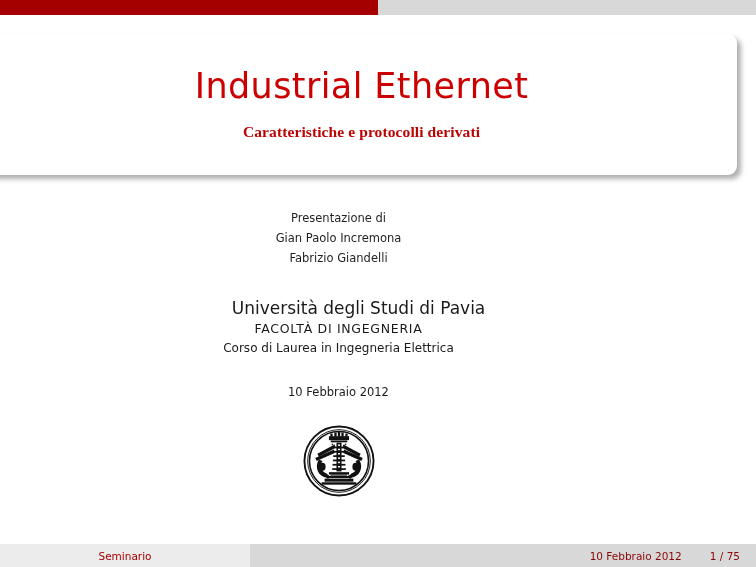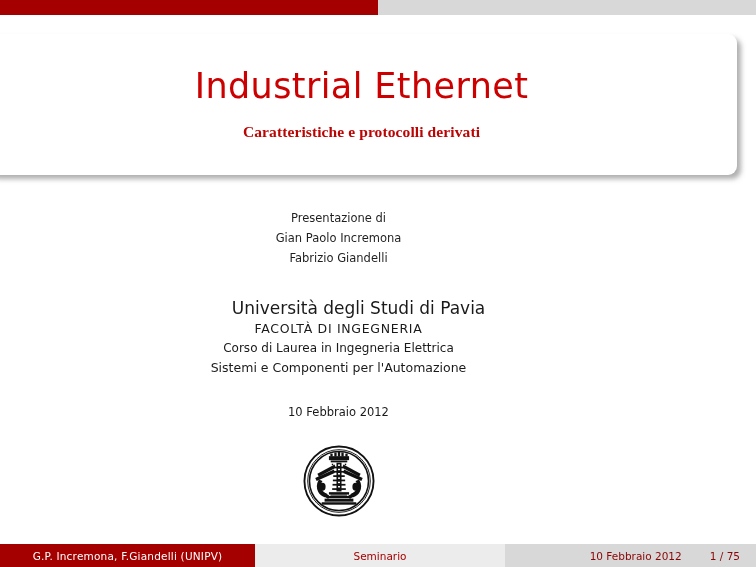--- a/index.html
+++ b/index.html
@@ -188,21 +188,20 @@
   <div>
     <div class="author-line">Presentazione di</div>
     <div class="author-line">Gian Paolo Incremona</div>
     <div class="author-line">Fabrizio Giandelli</div>
   </div>
 
   <div id="institute-block">
     <div id="inst-univ">Università degli Studi di Pavia</div>
     <div id="inst-faculty">FACOLTÀ DI INGEGNERIA</div>
     <div id="inst-course">Corso di Laurea in Ingegneria Elettrica</div>
-    <div id="inst-dept">Sistemi e Componenti per l'Automazione</div>
   </div>
 
   <div id="date-line">10 Febbraio 2012</div>
 
   <div id="logo-wrap">
     <svg id="seal" viewBox="0 0 100 100">
 
       <circle cx="50" cy="50" r="48" fill="#ffffff" stroke="#111111" stroke-width="2.6"></circle>
       <circle cx="50" cy="50" r="43.5" fill="#ffffff" stroke="#111111" stroke-width="1.3"></circle>
       <circle cx="50" cy="50" r="41" fill="#ffffff" stroke="#111111" stroke-width="2.2"></circle>
@@ -257,19 +256,18 @@
         <rect x="48.6" y="45" width="2.8" height="2"></rect>
         <rect x="48.6" y="51" width="2.8" height="2"></rect>
         <rect x="48.6" y="57" width="2.8" height="2"></rect>
       </g>
     </svg>
   </div>
 
 </div>
 
 <div id="footer">
-  <div id="foot-left">G.P. Incremona, F.Giandelli  (UNIPV)</div>
   <div id="foot-mid">Seminario</div>
   <div id="foot-right">
     <span id="foot-date">10 Febbraio 2012</span>
     <span id="foot-page">1 / 75</span>
   </div>
 </div>
 
 </body></html>

